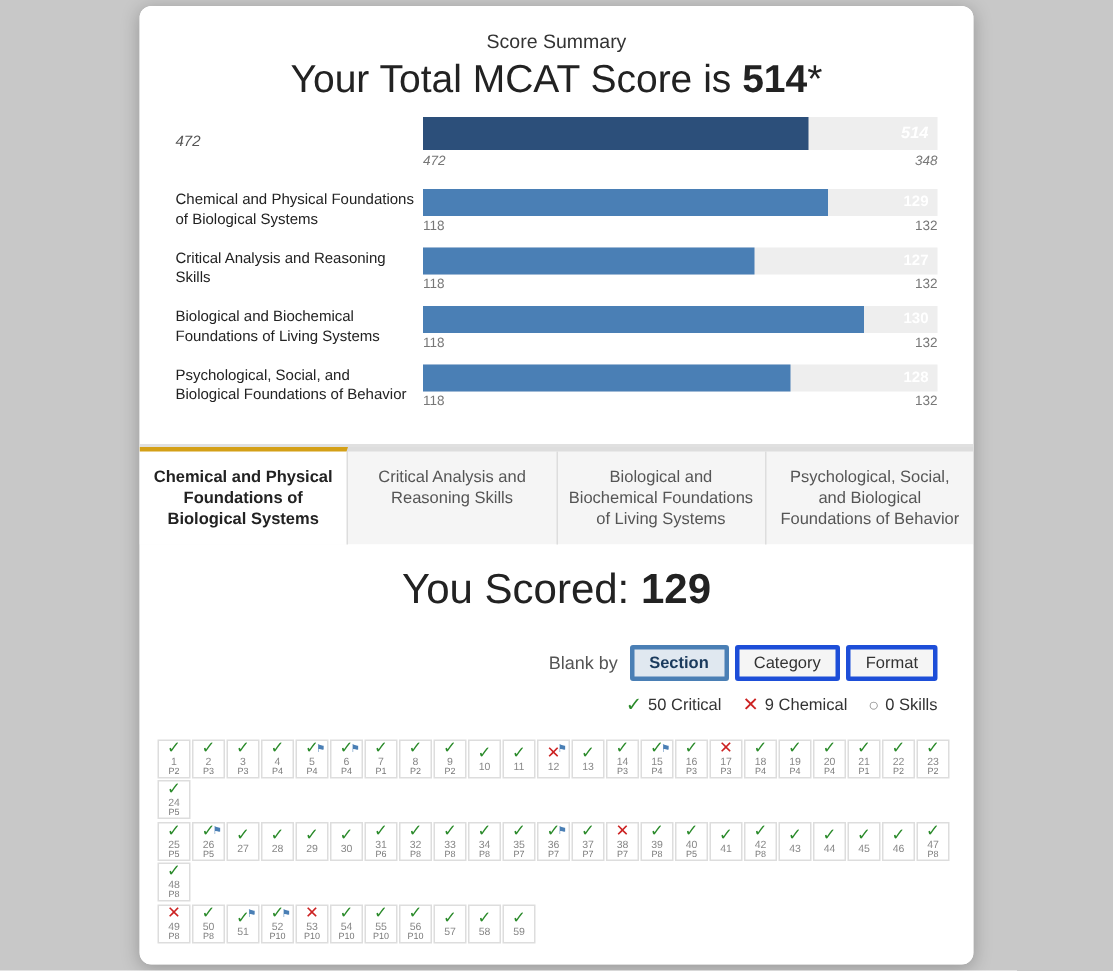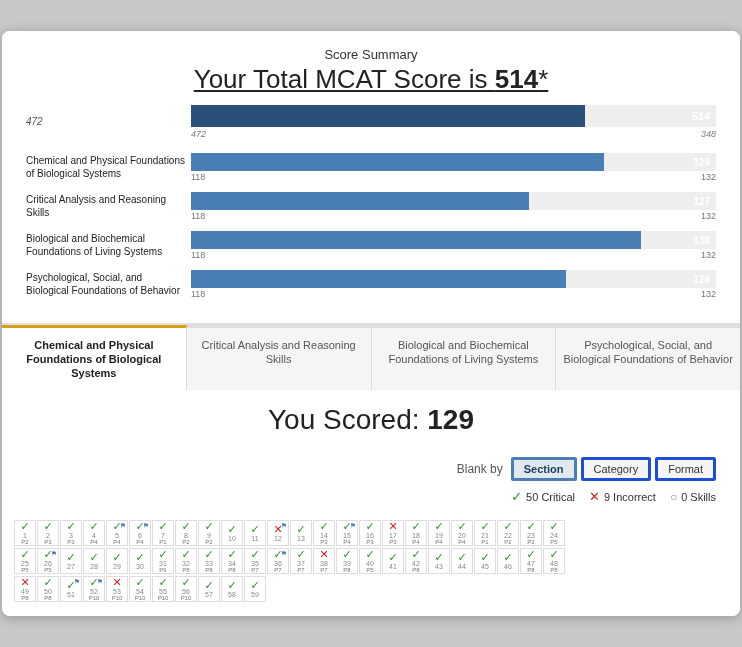--- a/index.html
+++ b/index.html
@@ -6,21 +6,21 @@
     body {
       background: #c8c8c8;
       display: flex;
       justify-content: center;
       align-items: center;
       min-height: 647px;
       font-family: Arial, sans-serif;
     }
     .card {
       background: #fff;
-      width: 738px;
+      width: 556px;
       border-radius: 8px;
       overflow: hidden;
       box-shadow: 0 2px 12px rgba(0,0,0,0.25);
     }
     
     .score-summary {
       background: #fff;
       padding: 16px 24px 12px;
       border-bottom: 2px solid #e0e0e0;
     }
@@ -28,21 +28,20 @@
       text-align: center;
       font-size: 13px;
       color: #333;
       margin-bottom: 2px;
     }
     .score-summary-main {
       text-align: center;
       font-size: 26px;
       color: #222;
       margin-bottom: 10px;
-      text-decoration: underline;
     }
     .score-summary-main strong {
       font-weight: 900;
     }
     
     .bar-section {
       margin: 4px 0 12px;
     }
     
     .tabs-section {
@@ -310,21 +309,21 @@
       <button class="view-btn">Format</button>
     </div>
 
     <div class="legend-row">
       <div class="legend-item">
         <span class="check-green">✓</span>
         <span>50 <span>Critical</span></span>
       </div>
       <div class="legend-item">
         <span class="x-red">✕</span>
-        <span>9 <span>Incorrect</span></span>
+        <span>9 <span>Chemical</span></span>
       </div>
       <div class="legend-item">
         <span class="circle-gray">○</span>
         <span>0 <span>Skills</span></span>
       </div>
     </div>
   </div>
 
   <div class="question-grid" id="question-grid">
       <div class="q-row">

